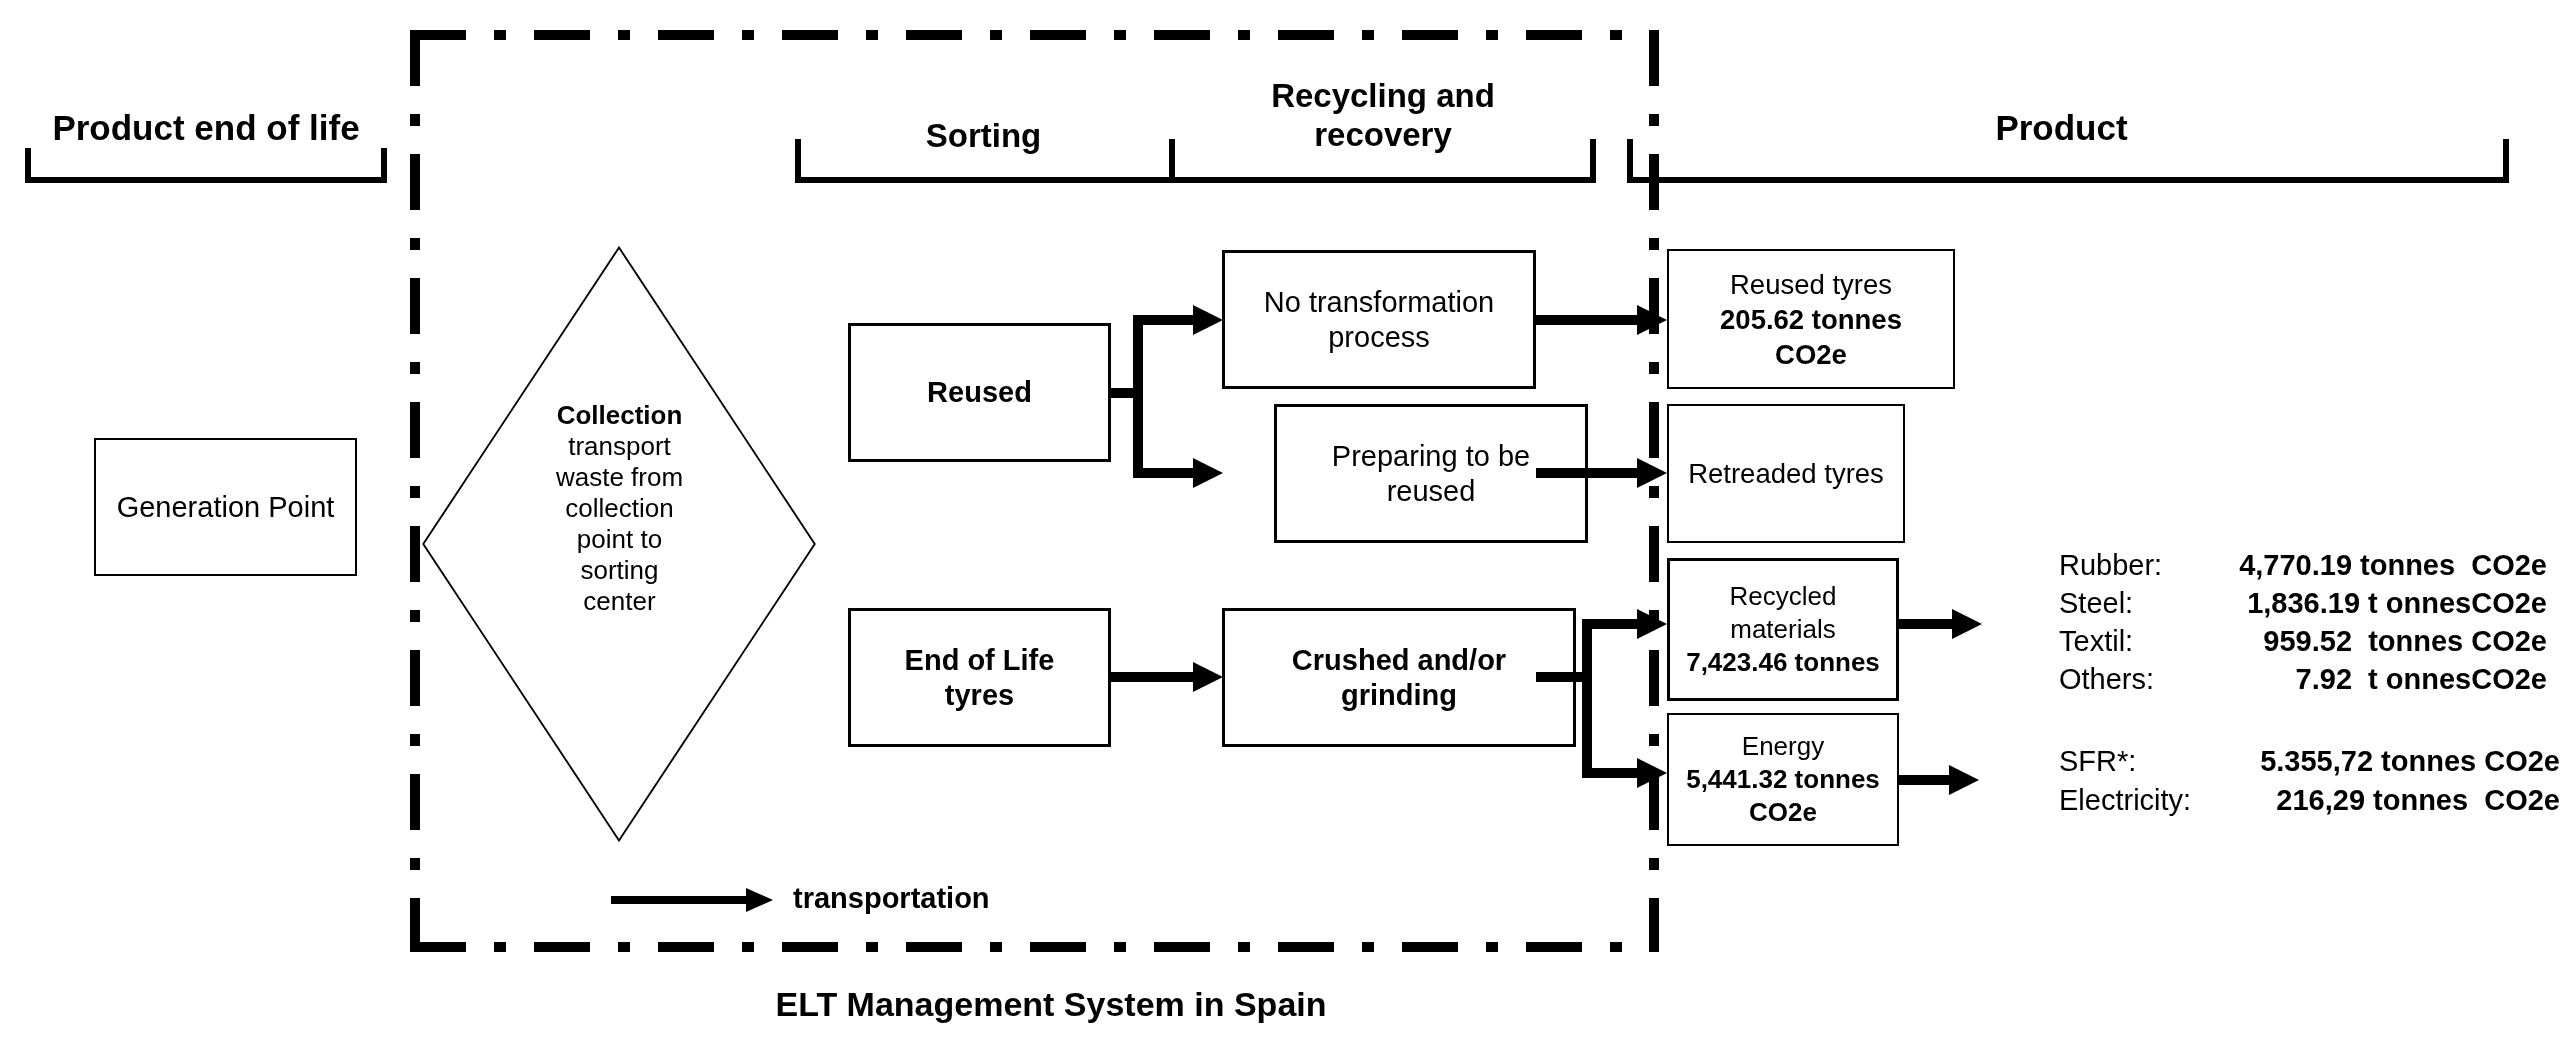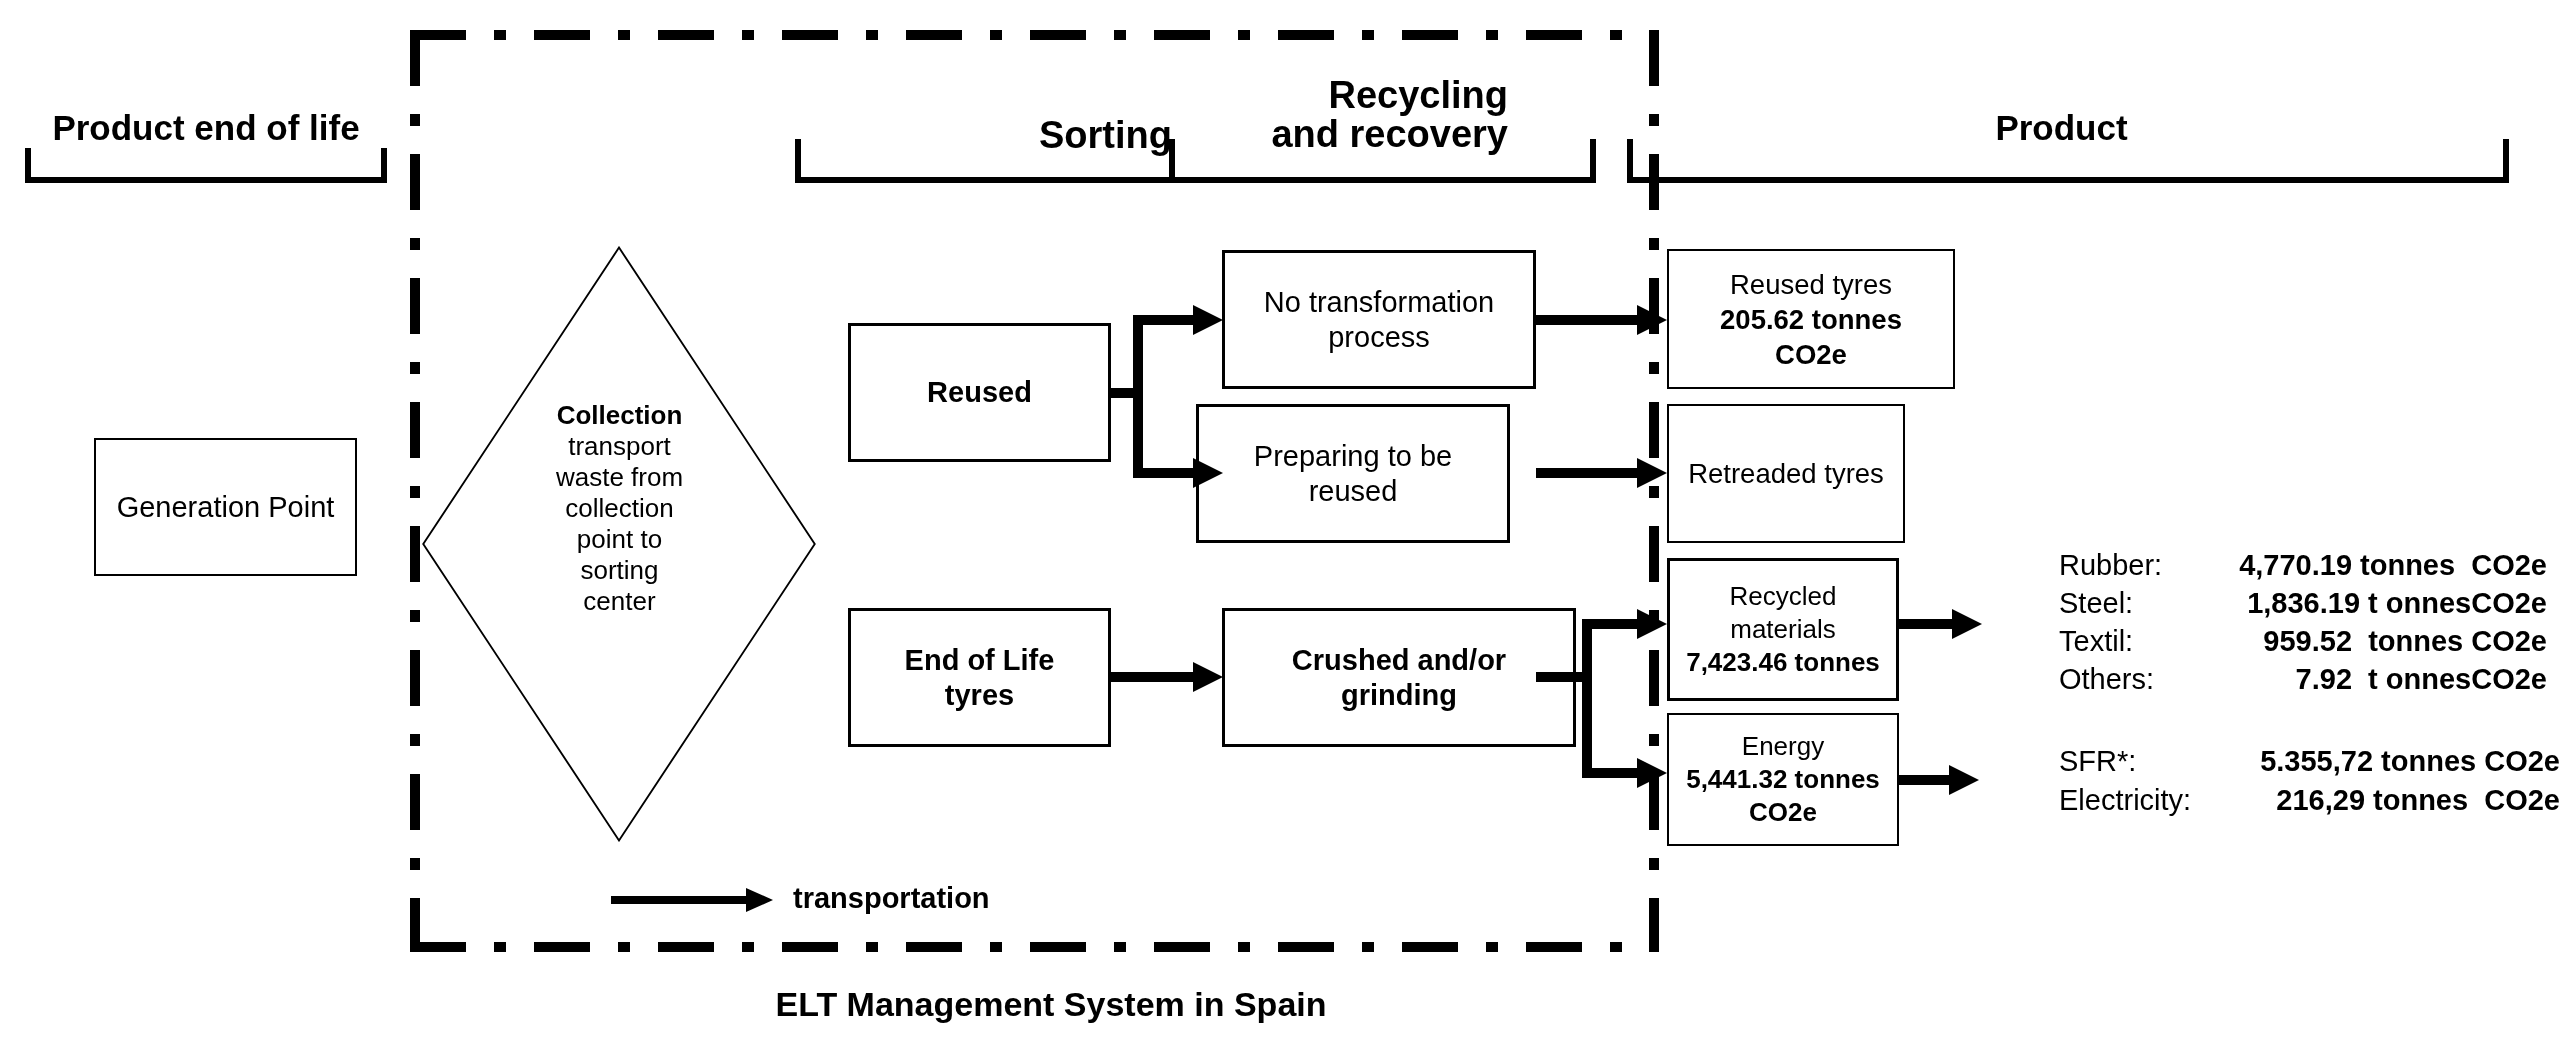--- a/index.html
+++ b/index.html
@@ -1,20 +1,20 @@
 <!DOCTYPE html>
 <html style="font-size:10px"><head>
 <meta charset="utf-8">
 <style>
   html,body{margin:0;padding:0;background:#fff;}
   #canvas{position:relative;width:2576px;height:1050px;background:#fff;overflow:hidden;
           font-family:"Liberation Sans", sans-serif;color:#000;}
   
   .hdr{position:absolute;font-weight:bold;font-size:35px;line-height:39px;text-align:center;}
-  .hdr2{position:absolute;font-weight:bold;font-size:38px;line-height:39px;text-align:right;}
+  .hdr2{position:absolute;font-weight:bold;font-size:33px;line-height:39px;text-align:center;}
   
   .brk{position:absolute;border-bottom:6.3px solid #000;}
   .brk .tick{position:absolute;top:0;bottom:0;width:6.3px;background:#000;}
   .brk .tl{left:0;} .brk .tr{right:0;}
   
   .ddh{position:absolute;height:10px;
        background:repeating-linear-gradient(90deg,#000 0 56px,transparent 56px 84px,#000 84px 96px,transparent 96px 124px);}
   .ddv{position:absolute;width:10px;
        background:repeating-linear-gradient(180deg,#000 0 56px,transparent 56px 84px,#000 84px 96px,transparent 96px 124px);}
   
@@ -97,21 +97,21 @@
   </div>
   <div class="node b" style="left:848px;top:608px;width:263px;height:139px;border-width:3.8px;">
     <span class="ln">End of Life</span>
     <span class="ln">tyres</span>
   </div>
 
   <div class="node" style="left:1222px;top:250px;width:314px;height:139px;border-width:3.8px;">
     <span class="ln">No transformation</span>
     <span class="ln">process</span>
   </div>
-  <div class="node" style="left:1196px;top:404px;width:314px;height:139px;">
+  <div class="node" style="left:1274px;top:404px;width:314px;height:139px;">
     <span class="ln">Preparing to be</span>
     <span class="ln">reused</span>
   </div>
   <div class="node b" style="left:1222px;top:608px;width:354px;height:139px;">
     <span class="ln">Crushed and/or</span>
     <span class="ln">grinding</span>
   </div>
 
   <div class="node thin" style="left:1667px;top:249px;width:288px;height:140px;font-size:27.5px;line-height:35px;">
     <span class="ln">Reused tyres</span>

